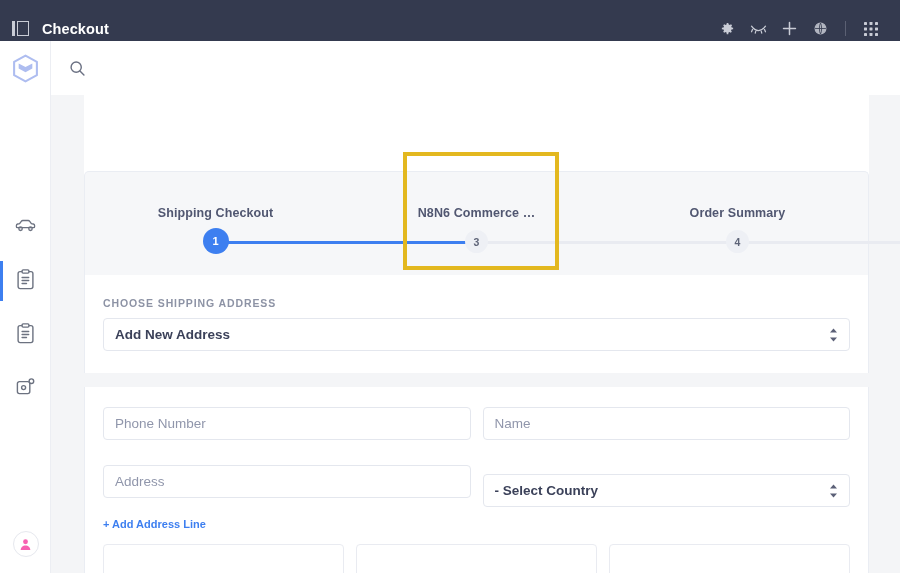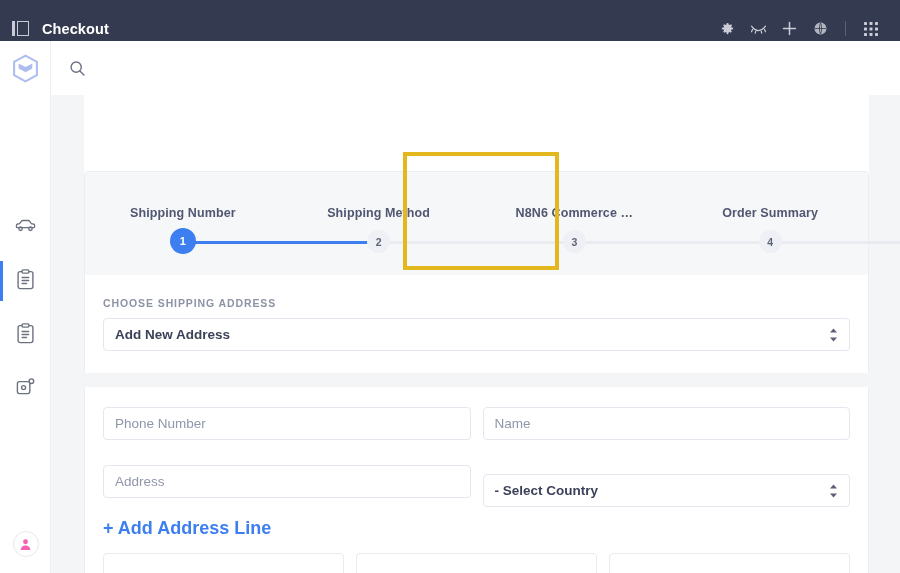--- a/index.html
+++ b/index.html
@@ -181,21 +181,21 @@
   .input-box.placeholder { color: #9096ab; }
 
   .row { display: flex; gap: 12px; }
   .row > * { flex: 1; }
   .form-row-2 { margin-top: 25px; display: flex; gap: 12px; align-items: flex-start; }
   .col-addr { flex: 1; padding-top: 0; }
   .col-country { flex: 1; padding-top: 9px; }
 
   .addr-link {
     margin-top: 11px;
-    font-size: 18px; font-weight: bold;
+    font-size: 11px; font-weight: bold;
     color: #3d7ff0;
   }
 
   .bottom-row {
     margin-top: 14px;
     display: flex; gap: 12px;
   }
   .bottom-field {
     flex: 1; height: 33px;
     border: 1px solid #e9ebf1; border-radius: 4px;
@@ -321,27 +321,22 @@
   </span>
 </div>
 
 <div class="page">
   <div class="content">
 
     <div class="stepper-card">
       <div class="steps">
         <div class="step done">
           <span class="step-line filled" style="left:50%; right:-50%;"></span>
-          <span class="step-label">Shipping Number</span>
+          <span class="step-label">Shipping Checkout</span>
           <span class="step-circle">1</span>
-        </div>
-        <div class="step">
-          <span class="step-line" style="left:50%; right:-50%;"></span>
-          <span class="step-label">Shipping Method</span>
-          <span class="step-circle">2</span>
         </div>
         <div class="step">
           <span class="step-line" style="left:50%; right:-50%;"></span>
           <span class="step-label">N8N6 Commerce …</span>
           <span class="step-circle">3</span>
         </div>
         <div class="step">
           <span class="step-line" style="left:50%; right:-50%;"></span>
           <span class="step-label">Order Summary</span>
           <span class="step-circle">4</span>

